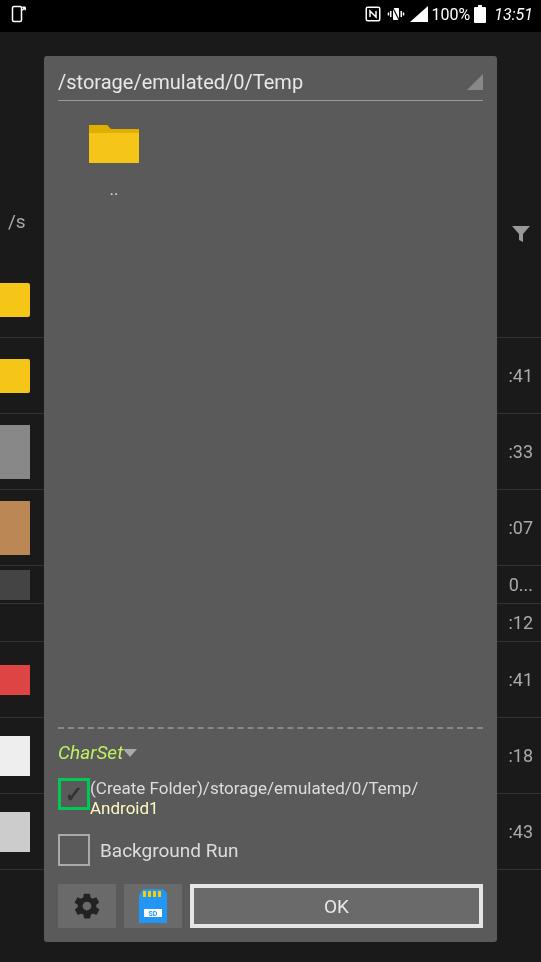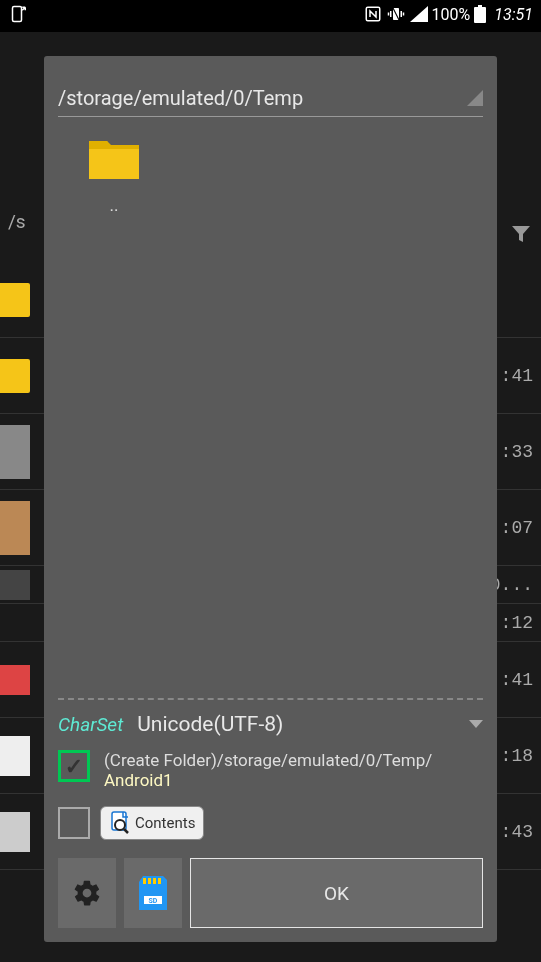--- a/index.html
+++ b/index.html
@@ -65,21 +65,20 @@
       width: 42px;
       height: 54px;
       background: #555;
       margin-left: -20px;
     }
     .bg-time {
       position: absolute;
       right: 8px;
       color: #aaa;
       font-size: 18px;
-      font-family: Liberation Mono, monospace;
     }
     .bg-top {
       display: flex;
       align-items: center;
       height: 72px;
       padding: 0 10px;
       color: #888;
     }
     .filter-icon {
       position: absolute;
@@ -98,21 +97,20 @@
       display: flex;
       flex-direction: column;
       padding: 14px;
     }
     .path-bar {
       display: flex;
       align-items: center;
       border-bottom: 1px solid #999;
       padding-bottom: 6px;
       margin-bottom: 20px;
-      margin-top: 16px;
     }
     .path-text {
       flex: 1;
       color: #e8e8e8;
       font-size: 20px;
     }
     .path-triangle {
       width: 0;
       height: 0;
       border-left: 16px solid transparent;
@@ -144,41 +142,40 @@
     .dash-separator {
       border-top: 2px dashed #888;
       margin: 8px 0;
     }
     .charset-row {
       display: flex;
       align-items: center;
       padding: 4px 0 10px 0;
     }
     .charset-label {
-      color: #5eead4;
+      color: #bef264;
       font-style: italic;
       font-size: 19px;
-      margin-right: 14px;
     }
     .charset-value {
       flex: 1;
       color: #e8e8e8;
       font-size: 21px;
     }
     .dropdown-triangle {
       width: 0;
       height: 0;
       border-left: 7px solid transparent;
       border-right: 7px solid transparent;
       border-top: 8px solid #aaa;
     }
     .create-row {
       display: flex;
       align-items: flex-start;
-      gap: 14px;
+      gap: 0;
       padding: 4px 0;
     }
     .checkbox {
       width: 32px;
       height: 32px;
       border: 2px solid #aaa;
       background: #5a5a5a;
       display: flex;
       align-items: center;
       justify-content: center;
@@ -226,37 +223,37 @@
     .contents-btn-label {
       color: #333;
       font-size: 15px;
     }
     .button-row {
       display: flex;
       gap: 8px;
       margin-top: 6px;
     }
     .btn {
-      height: 70px;
+      height: 44px;
       background: #6a6a6a;
       display: flex;
       align-items: center;
       justify-content: center;
       cursor: pointer;
       color: #e8e8e8;
       font-size: 19px;
     }
     .btn-icon {
       width: 58px;
     }
     .btn-text {
       flex: 1;
     }
     .btn-ok {
-      border: 1px solid #e5e5e5;
+      border: 4px solid #e5e5e5;
     }
   </style>
 </head>
 <body>
 
 <div class="status-bar">
   <div class="status-left">
     <svg class="phone-icon" viewBox="0 0 24 24" fill="none" stroke="#fff" stroke-width="2">
       <rect x="6" y="2" width="12" height="20" rx="2"></rect>
       <path d="M19 7 L23 3 M23 3 L23 7 M23 3 L19 3"></path>
@@ -344,43 +341,34 @@
         <path d="M2 4 L2 12 L52 12 L52 8 L24 8 L20 4 Z" fill="#e0b000"></path>
       </svg>
       <span class="folder-label">..</span>
     </div>
   </div>
 
   <div class="dash-separator"></div>
 
   <div class="charset-row">
     <span class="charset-label">CharSet</span>
-    <span class="charset-value">Unicode(UTF-8)</span>
     <div class="dropdown-triangle"></div>
   </div>
 
   <div class="create-row">
     <div class="checkbox checked"></div>
     <div class="create-text">
       <span>(Create Folder)/storage/emulated/0/Temp/</span>
       <span class="folder-name">Android1</span>
     </div>
   </div>
 
   <div class="bgrun-row">
     <div class="checkbox"></div>
-    <div class="contents-btn">
-      <svg width="22" height="24" viewBox="0 0 22 24">
-        <rect x="3" y="1" width="14" height="18" rx="2" fill="#fff" stroke="#1976d2" stroke-width="1.5"></rect>
-        <path d="M14 1 L14 6 L19 6" fill="none" stroke="#1976d2" stroke-width="1.5"></path>
-        <circle cx="11" cy="14" r="5" fill="none" stroke="#222" stroke-width="2"></circle>
-        <line x1="15" y1="18" x2="19" y2="22" stroke="#222" stroke-width="2.5"></line>
-      </svg>
-      <span class="contents-btn-label">Contents</span>
-    </div>
+    <span class="bgrun-label">Background Run</span>
   </div>
 
   <div class="button-row">
     <div class="btn btn-icon">
       <svg width="30" height="30" viewBox="0 0 24 24" fill="#222">
         <path d="M19.4 13c0-.3.1-.7.1-1s0-.7-.1-1l2.1-1.6c.2-.1.2-.4.1-.6l-2-3.5c-.1-.2-.4-.3-.6-.2l-2.5 1c-.5-.4-1.1-.7-1.7-1l-.4-2.6c0-.2-.2-.4-.5-.4h-4c-.2 0-.4.2-.5.4l-.4 2.6c-.6.2-1.2.6-1.7 1l-2.5-1c-.2-.1-.5 0-.6.2l-2 3.5c-.1.2-.1.5.1.6L4.6 11c0 .3-.1.7-.1 1s0 .7.1 1l-2.1 1.6c-.2.1-.2.4-.1.6l2 3.5c.1.2.4.3.6.2l2.5-1c.5.4 1.1.7 1.7 1l.4 2.6c0 .2.2.4.5.4h4c.2 0 .4-.2.5-.4l.4-2.6c.6-.2 1.2-.6 1.7-1l2.5 1c.2.1.5 0 .6-.2l2-3.5c.1-.2.1-.5-.1-.6L19.4 13zM12 15.5c-1.9 0-3.5-1.6-3.5-3.5s1.6-3.5 3.5-3.5 3.5 1.6 3.5 3.5-1.6 3.5-3.5 3.5z"></path>
       </svg>
     </div>
     <div class="btn btn-icon">
       <svg width="28" height="34" viewBox="0 0 28 34">

